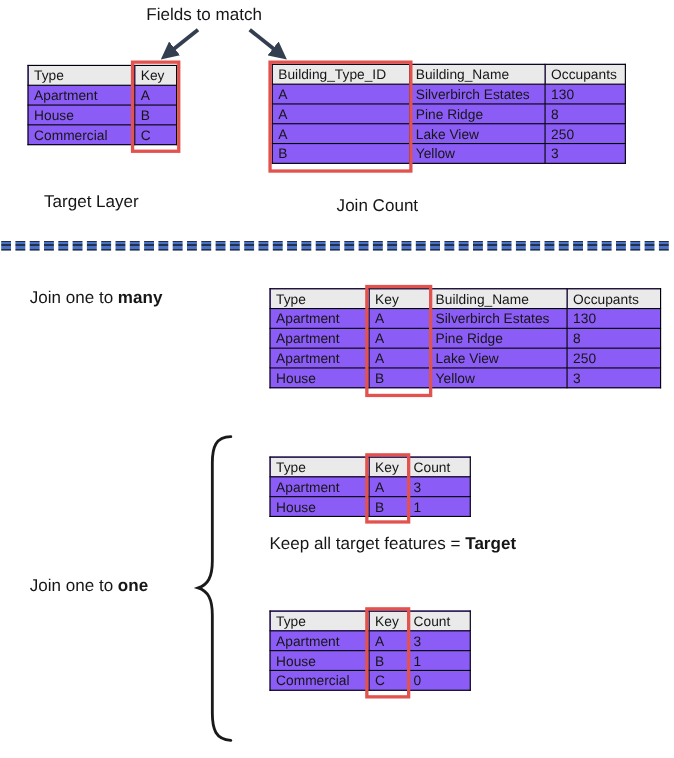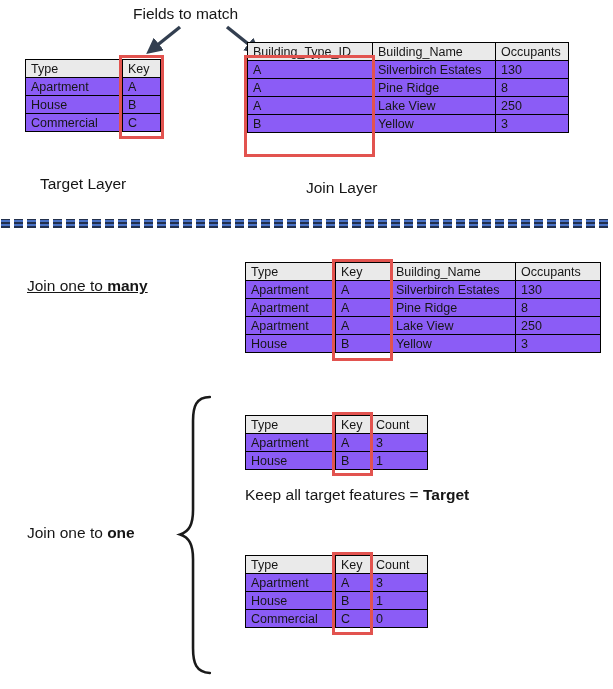--- a/index.html
+++ b/index.html
@@ -80,21 +80,21 @@
           <td>B</td>
         </tr>
         <tr>
           <td>Commercial</td>
           <td>C</td>
         </tr>
       </tbody>
     </table>
   <div class="red-box" style="left:119px; top:55px; width:45px; height:84px;"></div>
 
-  <table class="dt" style="left:247px; top:42px;">
+  <table class="dt" style="left:247px; top:58px;">
       <colgroup>
         <col style="width: 125px;">
         <col style="width: 123px;">
         <col style="width: 73px;">
       </colgroup>
       <thead>
         <tr>
           <th>Building_Type_ID</th>
           <th>Building_Name</th>
           <th>Occupants</th>
@@ -119,21 +119,21 @@
         <tr>
           <td>B</td>
           <td>Yellow</td>
           <td>3</td>
         </tr>
       </tbody>
     </table>
   <div class="red-box" style="left:244px; top:55px; width:131px; height:102px;"></div>
 
   <div class="label" style="left:40px; top:175px;">Target Layer</div>
-  <div class="label" style="left:306px; top:179px;">Join Layer</div>
+  <div class="label" style="left:306px; top:179px;">Join Count</div>
 
   <div class="divider" id="divider">
       <span></span>
       <span></span>
       <span></span>
       <span></span>
       <span></span>
       <span></span>
       <span></span>
       <span></span>
@@ -171,21 +171,21 @@
       <span></span>
       <span></span>
       <span></span>
       <span></span>
       <span></span>
       <span></span>
       <span></span>
       <span></span>
     </div>
 
-  <div class="label" style="left:27px; top:277px;text-decoration:underline;">
+  <div class="label" style="left:27px; top:262px;">
     <span>Join one to </span><b>many</b>
   </div>
 
   <table class="dt" style="left:245px; top:262px;">
       <colgroup>
         <col style="width: 90px;">
         <col style="width: 55px;">
         <col style="width: 125px;">
         <col style="width: 85px;">
       </colgroup>

